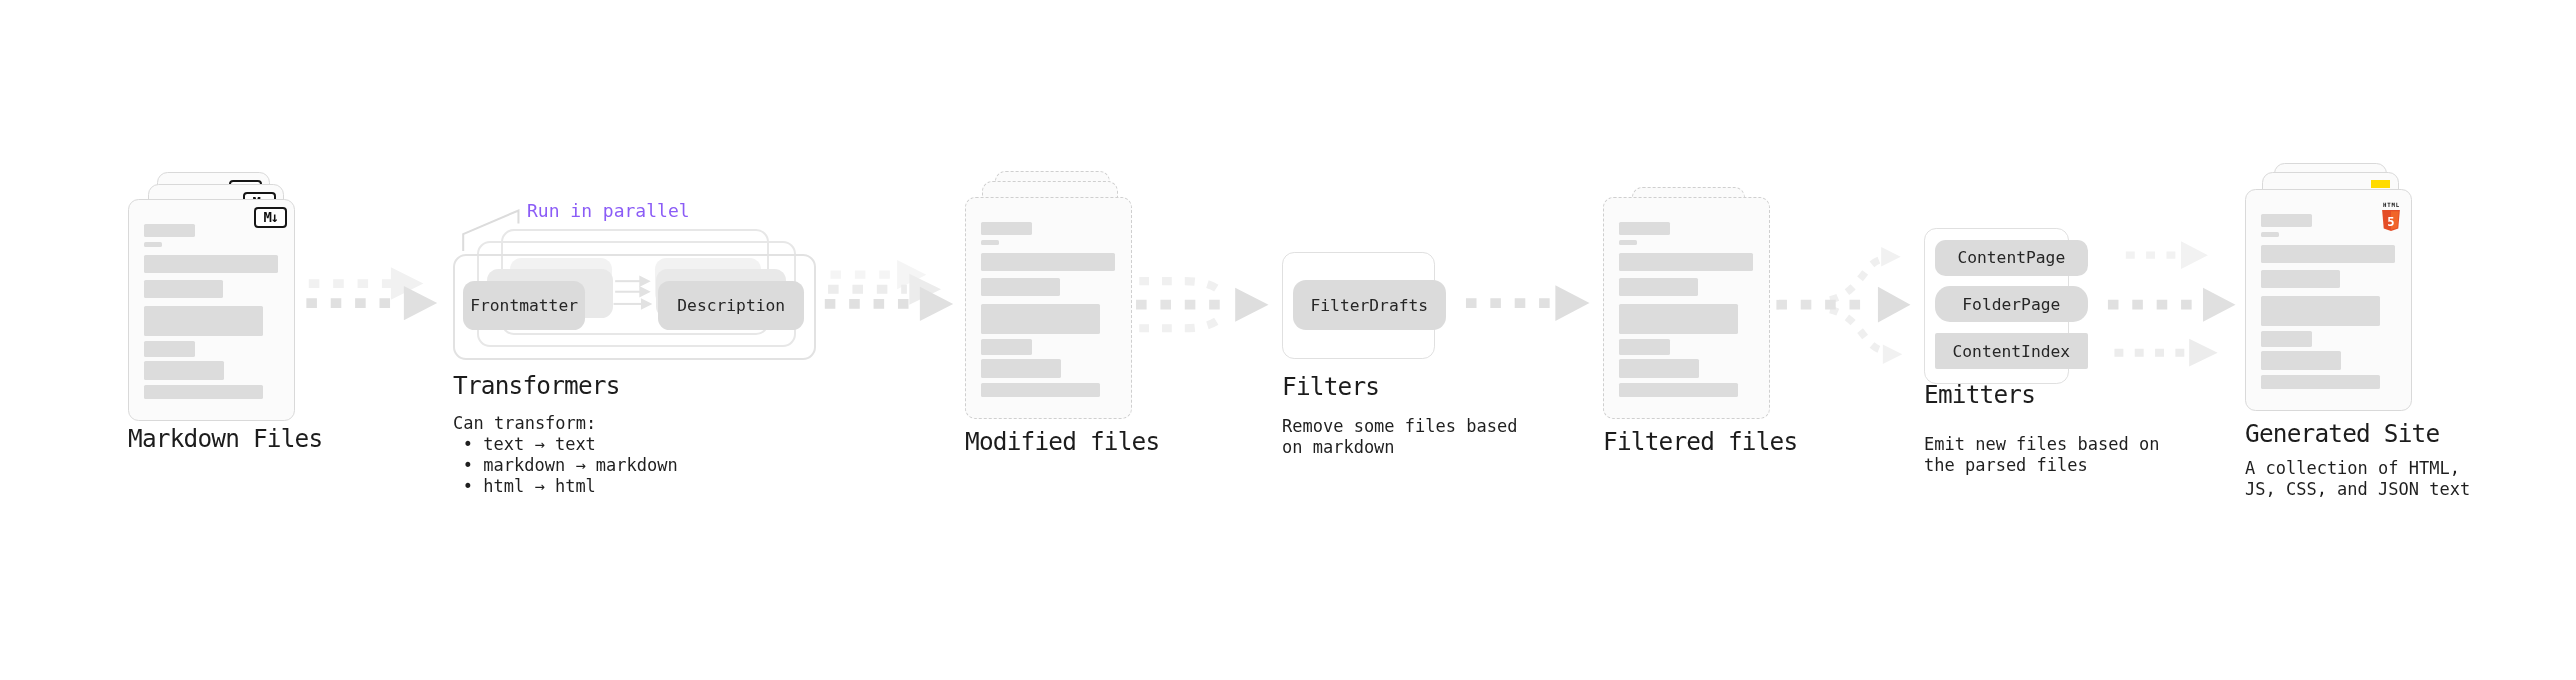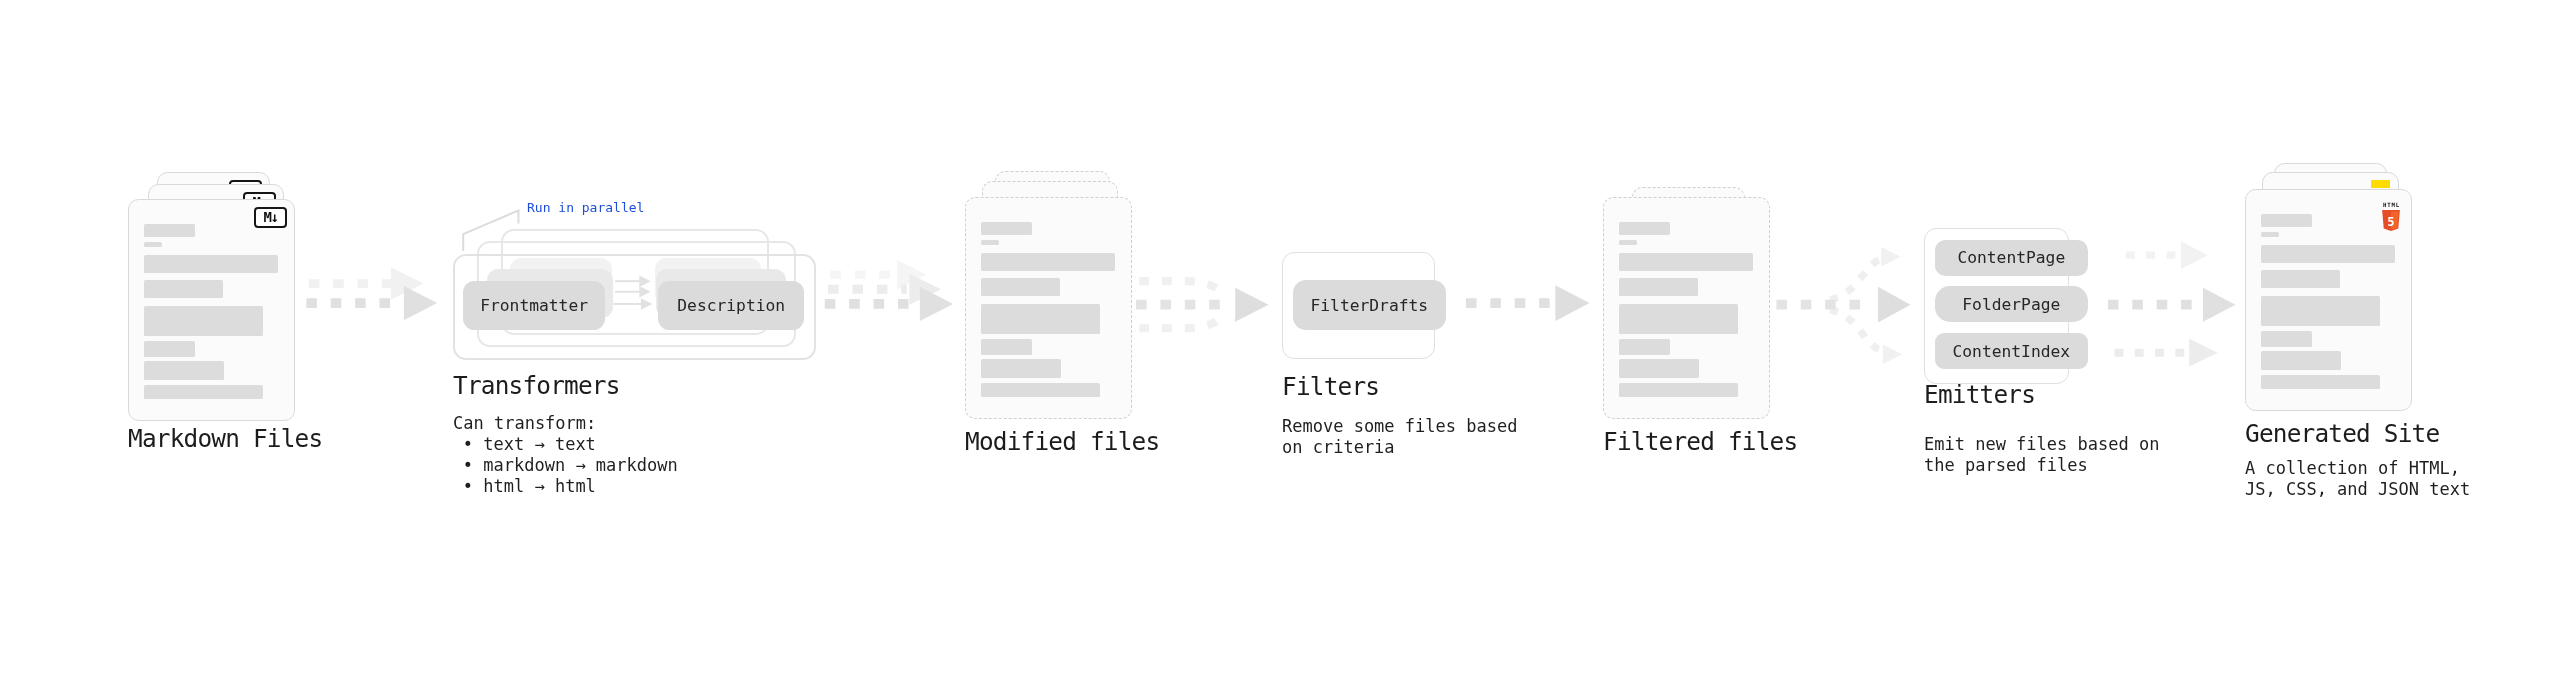--- a/index.html
+++ b/index.html
@@ -40,21 +40,21 @@
   .pill {
     position:absolute; background:#dbdbdb; border-radius:11.4px; color:#262626; font-size:16.3px;
     display:flex; align-items:center; justify-content:center; white-space:nowrap;
   }
   .group-box { position:absolute; background:#ffffff; border:1.6px solid #e0e0e0; border-radius:12.2px; }
 
   
   .stage-title { position:absolute; font-size:24.4px; font-weight:500; color:#1c1c1c; white-space:nowrap; letter-spacing:-0.8px; }
   .stage-desc { position:absolute; font-size:17px; line-height:21px; color:#1f1f1f; white-space:nowrap; }
   .stage-desc .indent { padding-left:9.8px; }
-  .annotation { position:absolute; font-size:13px; color:#1d4ed8; white-space:nowrap; letter-spacing:0px; }
+  .annotation { position:absolute; font-size:18px; color:#8b5cf6; white-space:nowrap; letter-spacing:0px; }
 </style>
 </head>
 <body>
 
 <div class="canvas">
 
   <svg class="arrows" width="2576" height="681" viewBox="0 0 3170 838">
 
     <g>
       <line x1="380" y1="349" x2="483" y2="349" stroke="#f1f1f1" stroke-width="11" stroke-dasharray="13 17"></line>
@@ -138,21 +138,21 @@
   <div class="annotation" style="left:527px;top:200px">Run in parallel</div>
   <div class="t-box back" style="left:501px;top:229px;width:268px">
     <div class="ghost-pill g2" style="left:6.5px;top:27px;width:102px;height:47px"></div>
     <div class="ghost-pill g2" style="right:6.5px;top:27px;width:106px;height:47px"></div>
   </div>
   <div class="t-box mid" style="left:477px;top:241px;width:319px">
     <div class="ghost-pill g1" style="left:8.1px;top:26px;width:126px;height:49px"></div>
     <div class="ghost-pill g1" style="right:8.1px;top:26px;width:130px;height:49px"></div>
   </div>
   <div class="t-box front" style="left:453px;top:254px;width:363px">
-    <div class="pill" style="left:8.1px;top:25px;width:142px;height:49px">Frontmatter</div>
+    <div class="pill" style="left:8.1px;top:25px;width:122px;height:49px">Frontmatter</div>
     <div class="pill" style="right:9.8px;top:25px;width:146px;height:49px">Description</div>
   </div>
   <div class="stage-title" style="left:453px;top:371px">Transformers</div>
   <div class="stage-desc" style="left:453px;top:413px">
     <div>Can transform:</div>
     <div class="indent">• text → text</div>
     <div class="indent">• markdown → markdown</div>
     <div class="indent">• html → html</div>
   </div>
 
@@ -171,42 +171,42 @@
       </div>
   </div>
   <div class="stage-title" style="left:965px;top:427px">Modified files</div>
 
   <div class="group-box" style="left:1282px;top:252px;width:153px;height:107px">
     <div class="pill" style="left:9.8px;top:27px;width:153px;height:50px;border-radius:13px">FilterDrafts</div>
   </div>
   <div class="stage-title" style="left:1282px;top:372px">Filters</div>
   <div class="stage-desc" style="left:1282px;top:416px">
     <div>Remove some files based</div>
-    <div>on criteria</div>
+    <div>on markdown</div>
   </div>
 
   <div class="doc dashed back1" style="left:1632px;top:187px;width:113px"></div>
   <div class="doc dashed front" style="left:1603px;top:197px;width:167px">
     <div class="doc-lines">
         <div class="bar" style="top: 24.4px; width: 51px; height: 12.2px;"></div>
         <div class="bar" style="top: 42px; width: 18px; height: 4.9px;"></div>
         <div class="bar" style="top: 55px; width: 134px; height: 18px;"></div>
         <div class="bar" style="top: 80px; width: 79px; height: 18px;"></div>
         <div class="bar" style="top: 106px; width: 119px; height: 30px;"></div>
         <div class="bar" style="top: 141px; width: 51px; height: 16.3px;"></div>
         <div class="bar" style="top: 161px; width: 80px; height: 18.7px;"></div>
         <div class="bar" style="top: 185px; width: 119px; height: 14px;"></div>
       </div>
   </div>
   <div class="stage-title" style="left:1603px;top:427px">Filtered files</div>
 
   <div class="group-box" style="left:1924px;top:228px;width:145px;height:156px">
     <div class="pill" style="left:9.8px;top:10.6px;width:153px;height:36px;border-radius:10.6px">ContentPage</div>
     <div class="pill" style="left:9.8px;top:57px;width:153px;height:36px;border-radius:15px">FolderPage</div>
-    <div class="pill" style="left:9.8px;top:104px;width:153px;height:36px;border-radius:9px">ContentIndex</div>
+    <div class="pill" style="left:9.8px;top:104px;width:153px;height:36px;border-radius:2px">ContentIndex</div>
   </div>
   <div class="stage-title" style="left:1924px;top:380px">Emitters</div>
   <div class="stage-desc" style="left:1924px;top:434px">
     <div>Emit new files based on</div>
     <div>the parsed files</div>
   </div>
 
   <div class="doc back2" style="left:2274px;top:163px;width:113px">
     <span class="css-badge">
       <span class="css-text">CSS</span>

